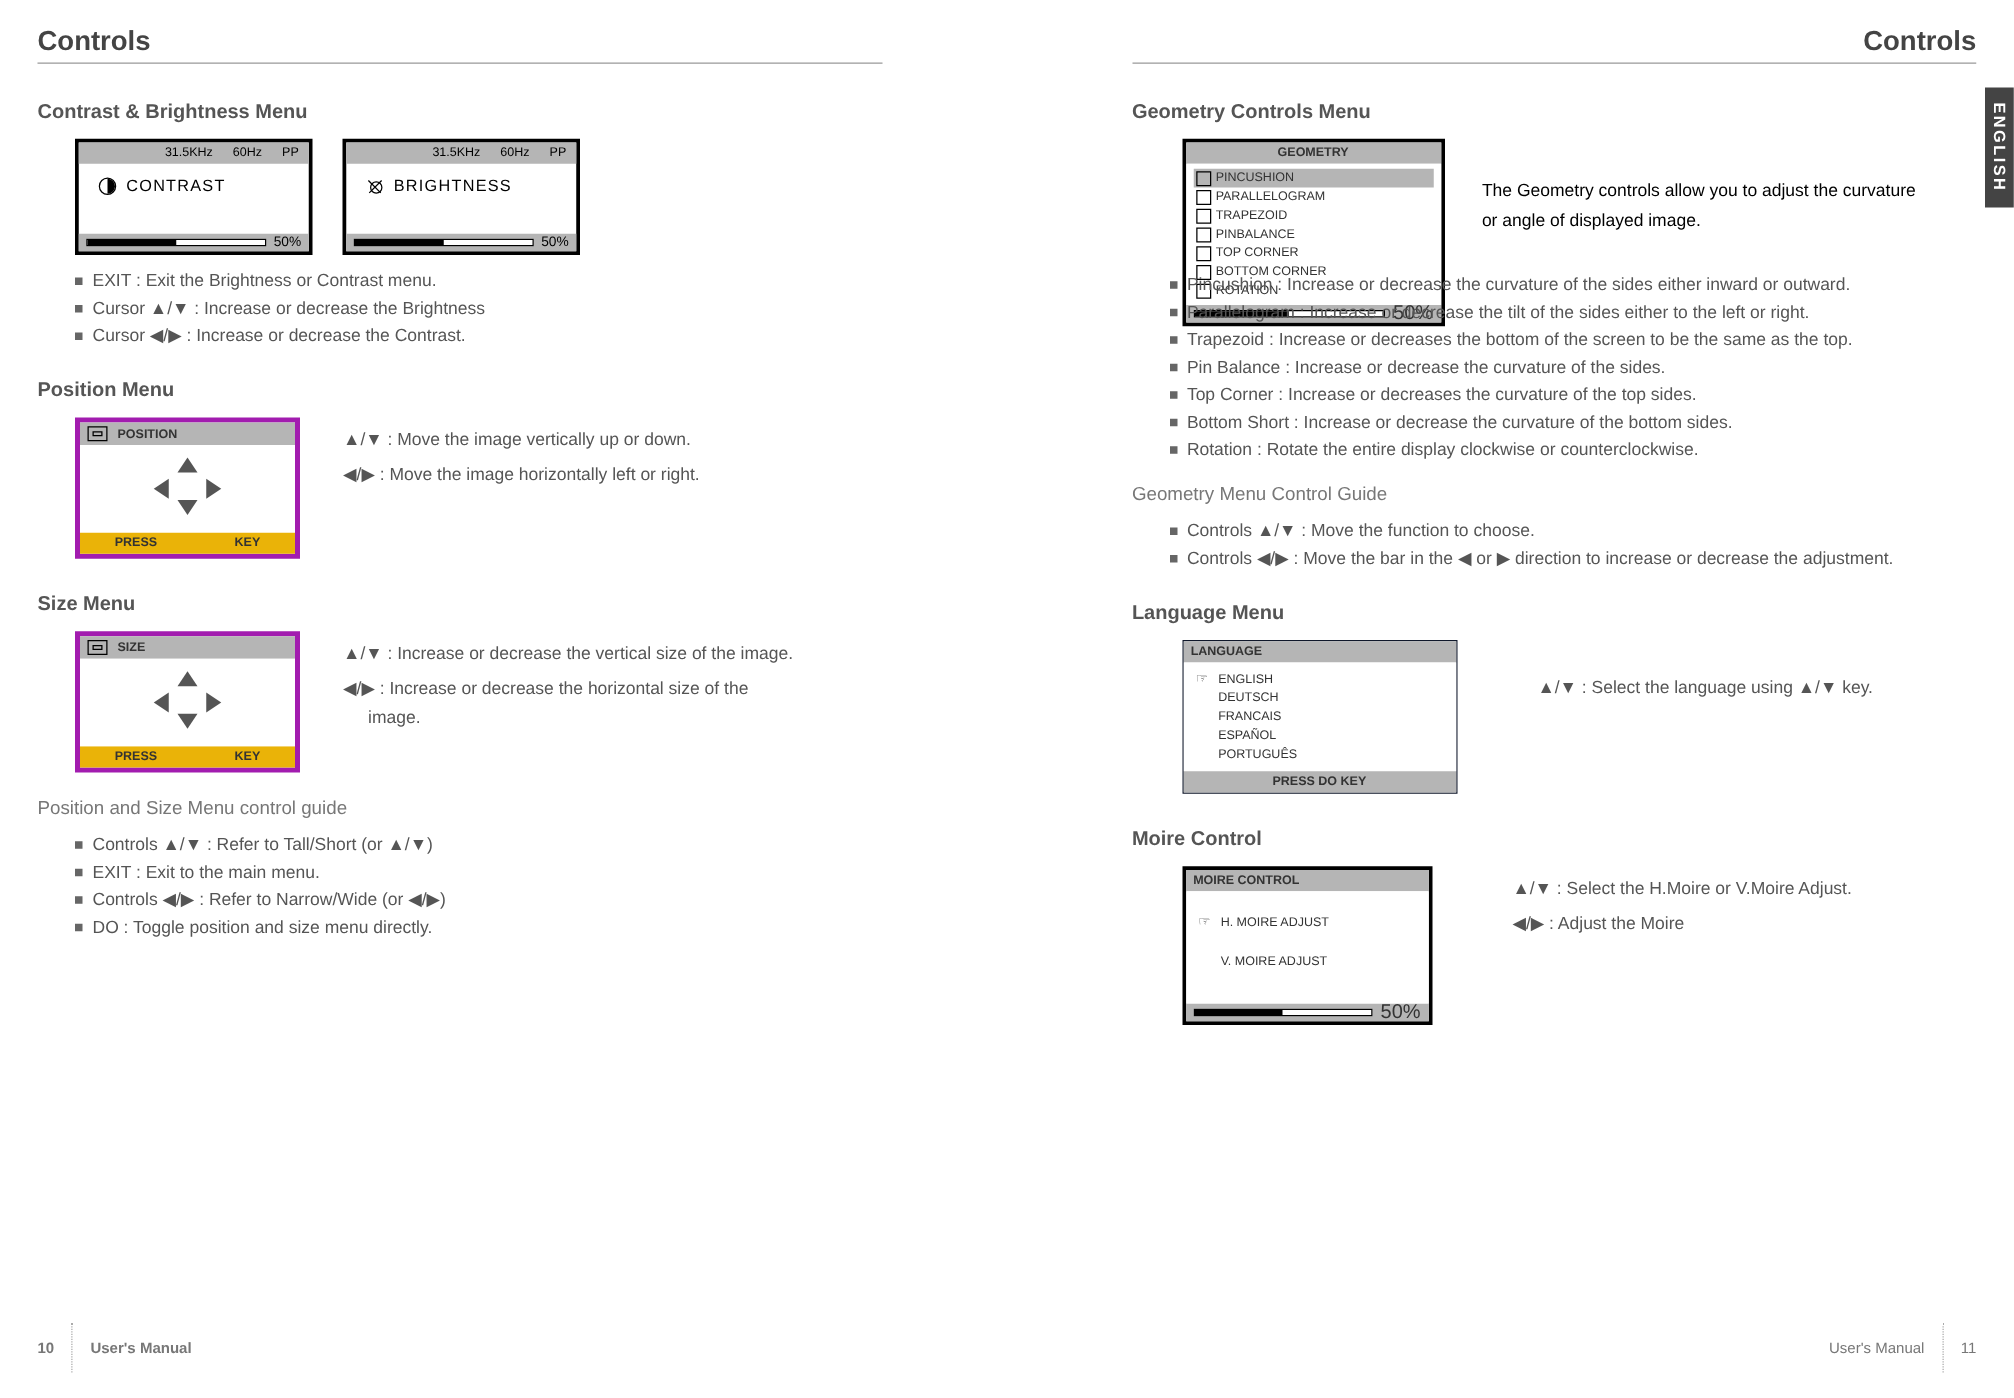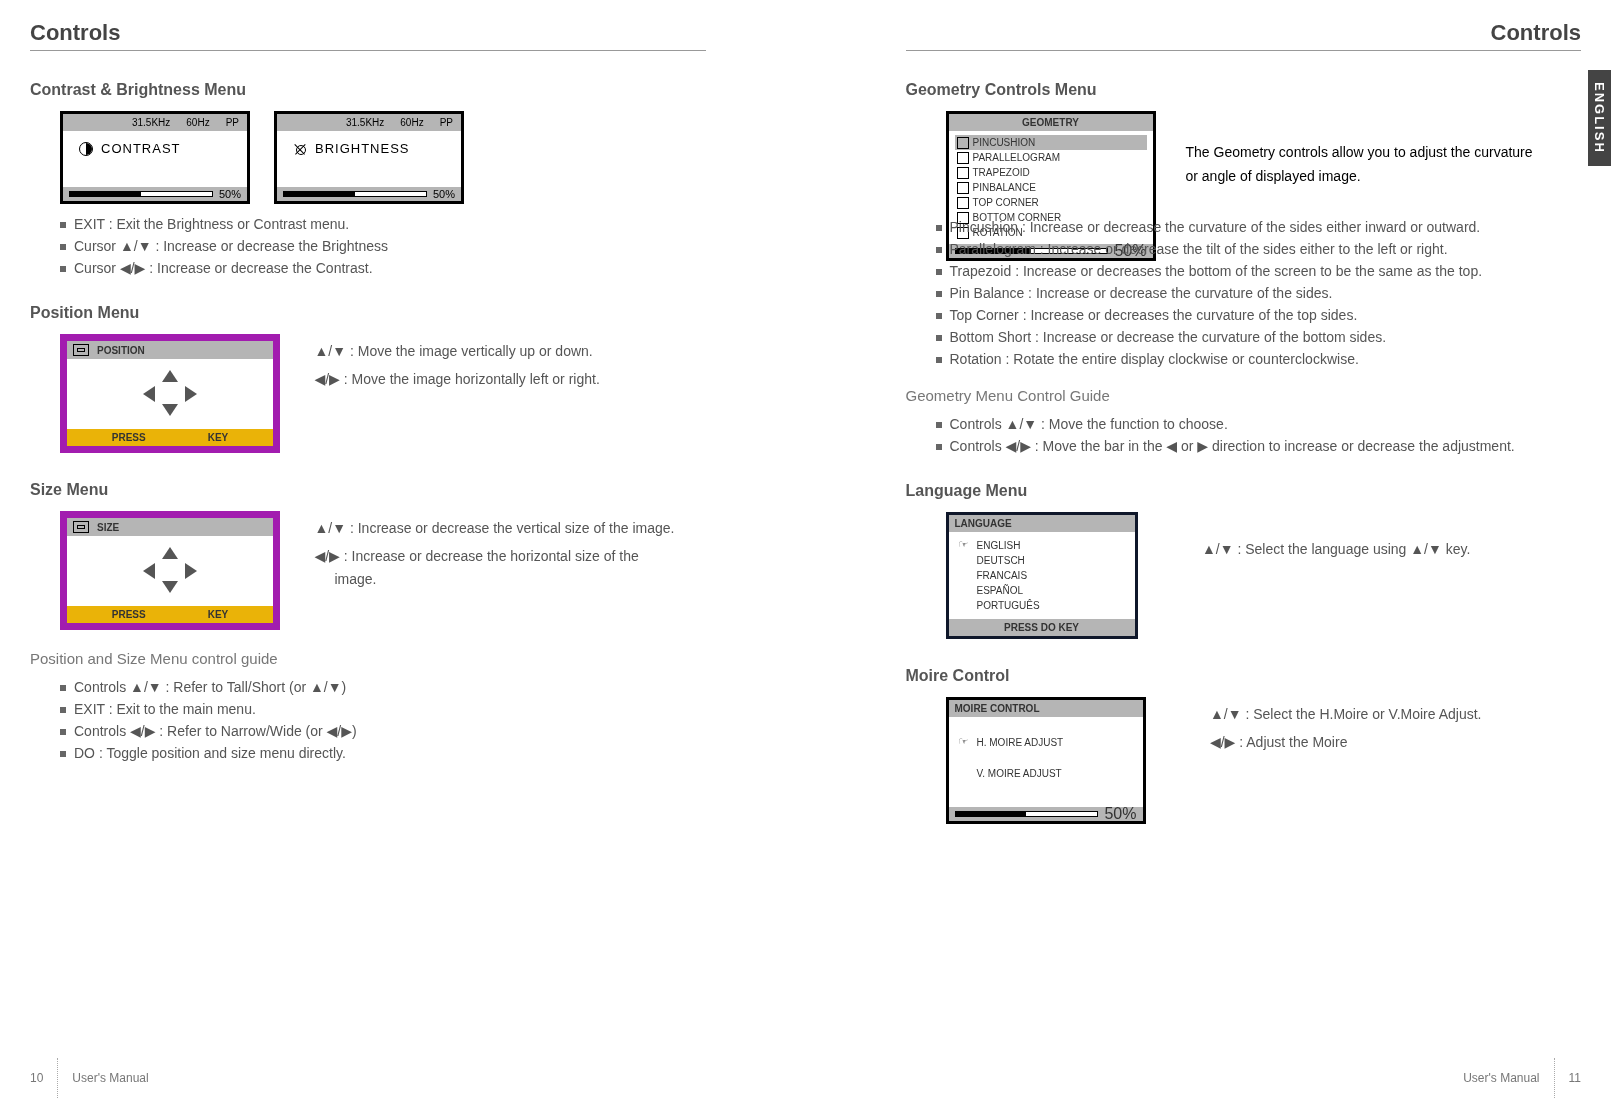--- a/index.html
+++ b/index.html
@@ -131,22 +131,22 @@
   .au,.ad,.al,.ar {
     display:inline-block; width:0; height:0;
   }
   .au { border-left:5px solid transparent; border-right:5px solid transparent; border-bottom:8px solid #555; }
   .ad { border-left:5px solid transparent; border-right:5px solid transparent; border-top:8px solid #555; }
   .al { border-top:5px solid transparent; border-bottom:5px solid transparent; border-right:8px solid #555; }
   .ar { border-top:5px solid transparent; border-bottom:5px solid transparent; border-left:8px solid #555; }
 
   
   .osd2 {
-    border: 7px solid #a21caf;
-    width: 220px;
+    border: 4px solid #a21caf;
+    width: 180px;
     margin-left: 30px;
     display:inline-block;
     vertical-align:top;
   }
   .osd2-title {
     background: #b5b5b5;
     padding:3px 6px;
     font-size:10px;
     font-weight:bold;
     display:flex; align-items:center; gap:8px;
@@ -208,22 +208,22 @@
   .osd3-item::before{
     content:""; position:absolute; left:2px; top:2px;
     width:10px; height:10px; border:1px solid #000;
   }
   .osd3-prog { background:#b5b5b5; height:14px; display:flex; align-items:center; padding:0 6px;}
 
   .rdesc { margin-left: 280px; margin-top: -120px; font-size:14px; color:#000000; line-height:1.7; max-width: 360px; }
 
   
   .osd4 {
-    border:3px solid #0f172a;
-    width:192px;
+    border:1px solid #0f172a;
+    width:220px;
     margin-left: 40px;
     display:inline-block;
     vertical-align:top;
   }
   .osd4-title { background:#b5b5b5; font-size:10px; font-weight:bold; padding:3px 6px; }
   .osd4-list { background:#fff; padding:6px 8px; }
   .osd4-item { font-size:10px; padding:2px 0 2px 20px; position:relative; }
   .osd4-item.sel::before{
     content:"☞"; position:absolute; left:2px; top:0; font-size:11px;
   }
@@ -245,21 +245,21 @@
   
   .footer {
     position:absolute;
     bottom: 20px;
     font-size: 12px;
     color:#777;
     display:flex;
     align-items:center;
     gap: 14px;
   }
-  .footer.left { left: 30px; }
+  .footer.left { left: 30px; font-weight: bold; }
   .footer.right { right: 30px; }
   .pgnum { font-size:12px; }
   .dotsep {
     width:1px; height:40px;
     border-left: 1px dotted #aaa;
   }
 
   
   .lang-tab {
     position:absolute;

